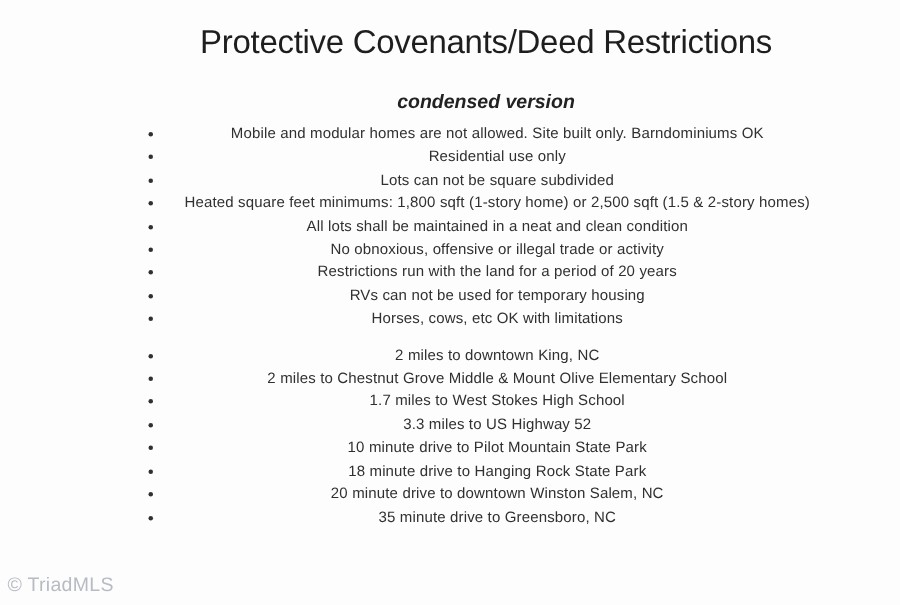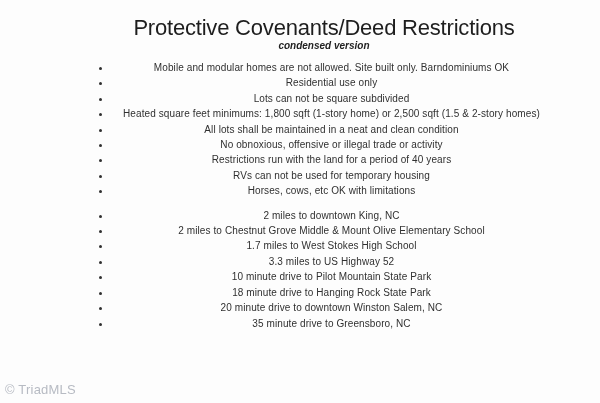--- a/index.html
+++ b/index.html
@@ -21,21 +21,22 @@
   }
   .title {
     font-size: 22px;
     line-height: 25px;
     font-weight: 500;
     letter-spacing: -0.2px;
     color: #1e1e1e;
     margin: 0;
   }
   .subtitle {
-    font-size: 10px;
+    margin-top: 22px;
+    font-size: 13px;
     line-height: 11px;
     font-weight: bold;
     font-style: italic;
     color: #222;
   }
   ul.bullet-list {
     margin: 9px 0 0 0;
     padding: 0 0 0 13px;
     list-style: disc outside;
     font-size: 10px;
@@ -78,21 +79,21 @@
 
   <div class="subtitle">condensed version</div>
 
   <ul class="bullet-list covenants-list">
     <li>Mobile and modular homes are not allowed. Site built only. Barndominiums OK</li>
     <li>Residential use only</li>
     <li>Lots can not be square subdivided</li>
     <li>Heated square feet minimums: 1,800 sqft (1-story home) or 2,500 sqft (1.5 &amp; 2-story homes)</li>
     <li>All lots shall be maintained in a neat and clean condition</li>
     <li>No obnoxious, offensive or illegal trade or activity</li>
-    <li>Restrictions run with the land for a period of 40 years</li>
+    <li>Restrictions run with the land for a period of 20 years</li>
     <li>RVs can not be used for temporary housing</li>
     <li>Horses, cows, etc OK with limitations</li>
   </ul>
 
 
   <ul class="bullet-list distances-list">
     <li>2 miles to downtown King, NC</li>
     <li>2 miles to Chestnut Grove Middle &amp; Mount Olive Elementary School</li>
     <li>1.7 miles to West Stokes High School</li>
     <li>3.3 miles to US Highway 52</li>

